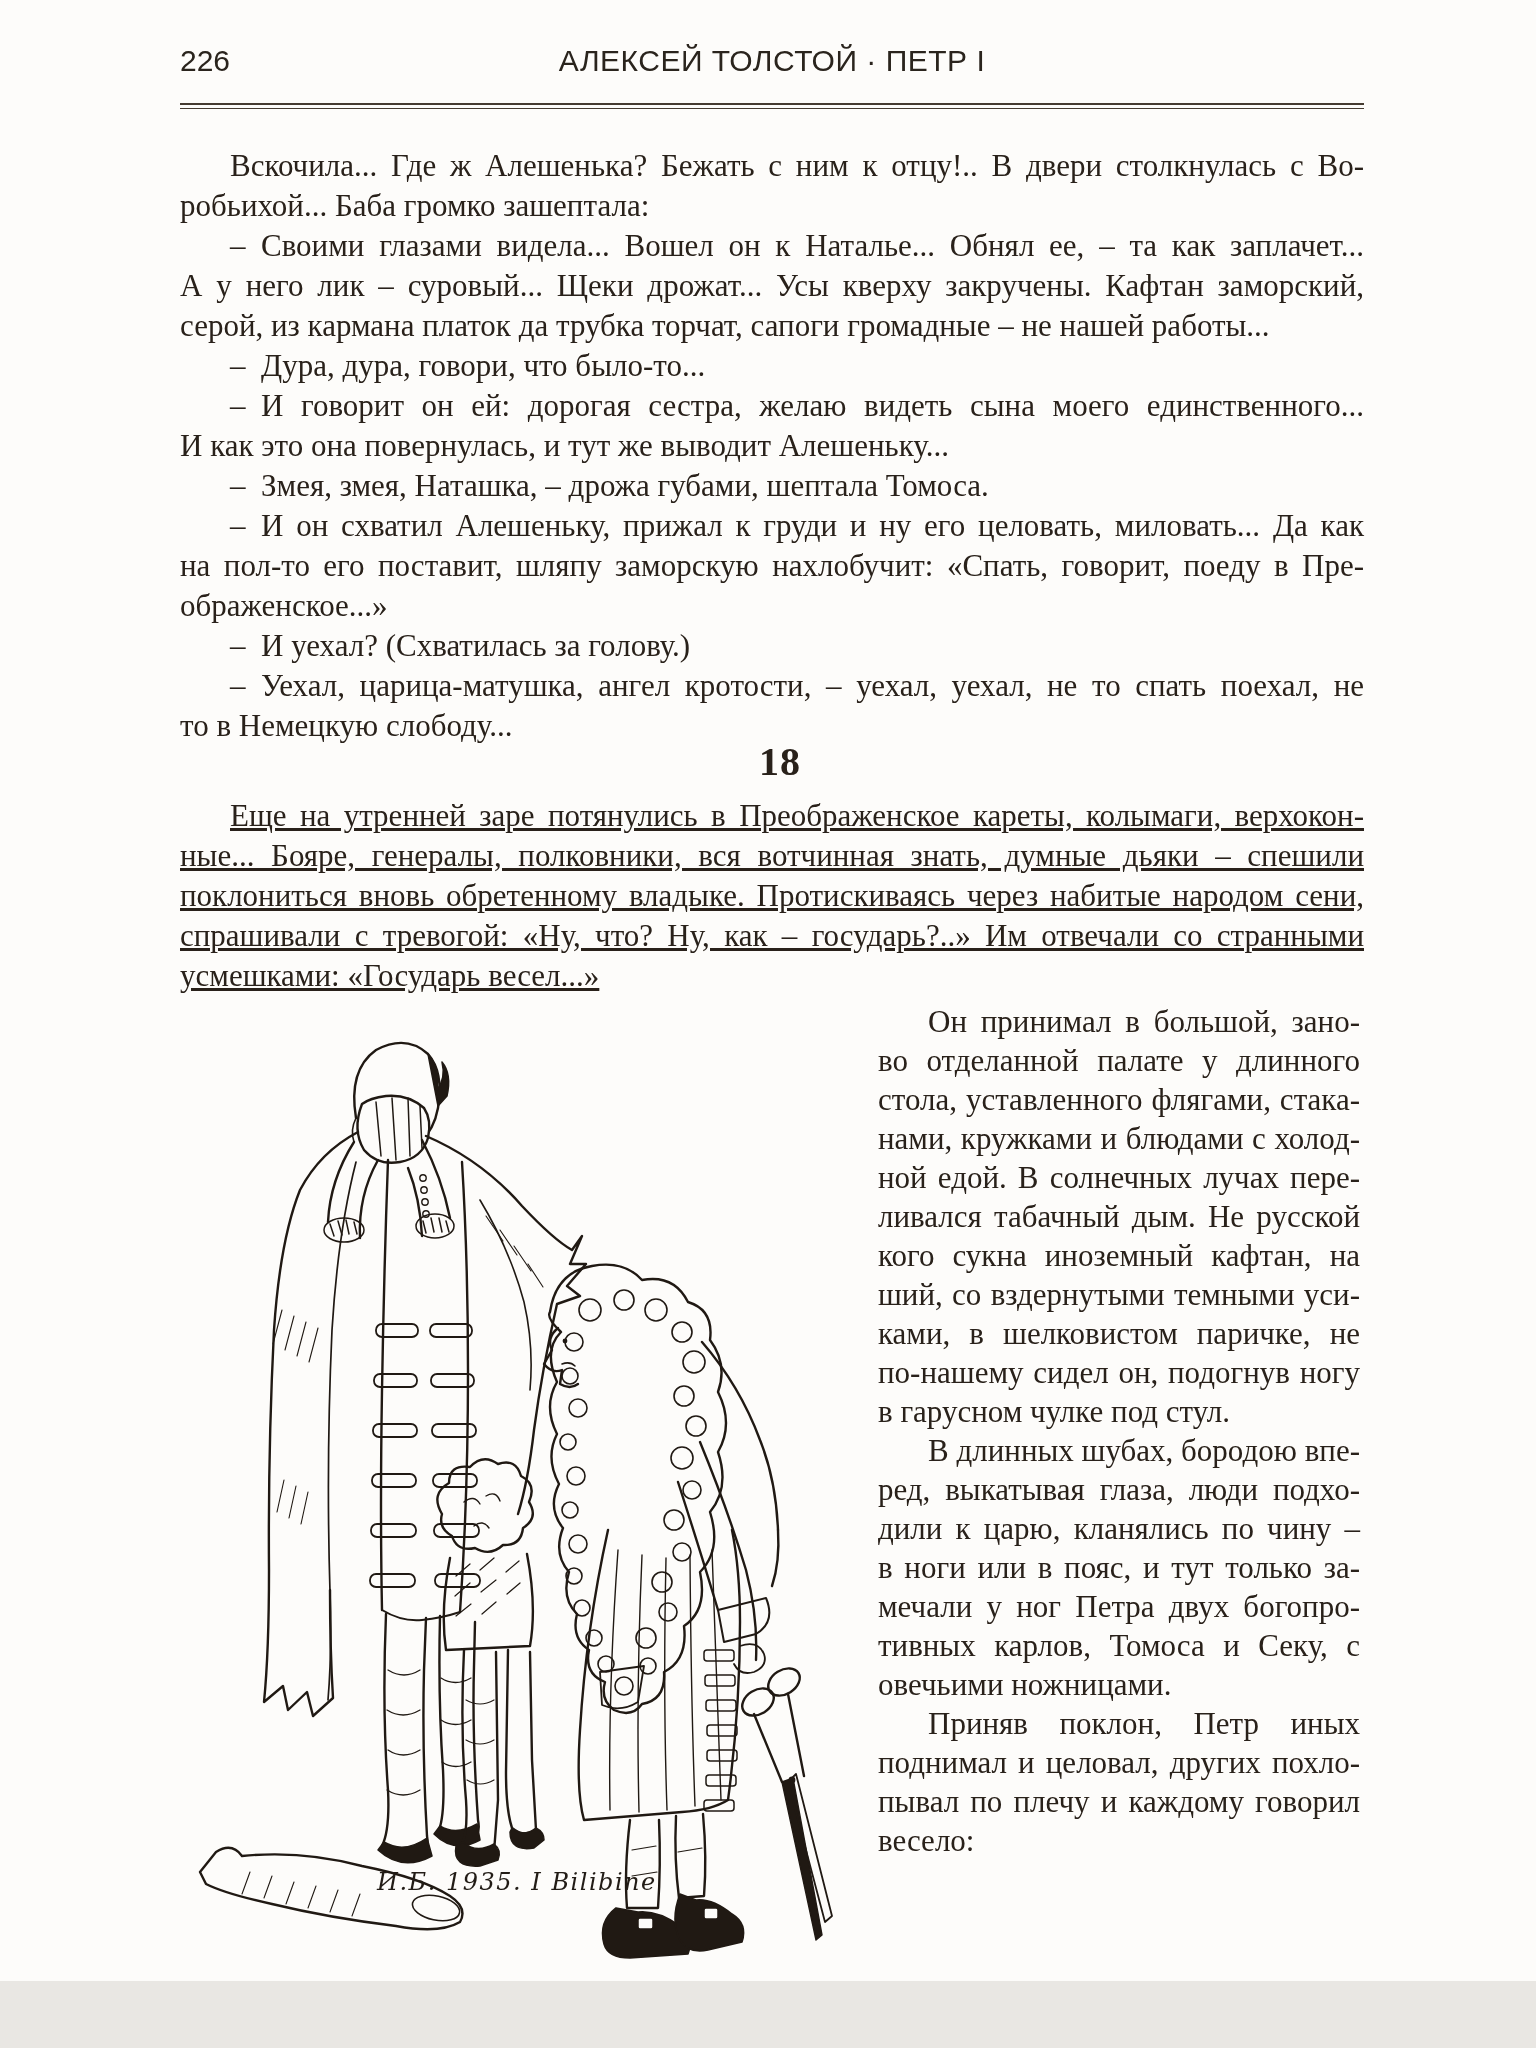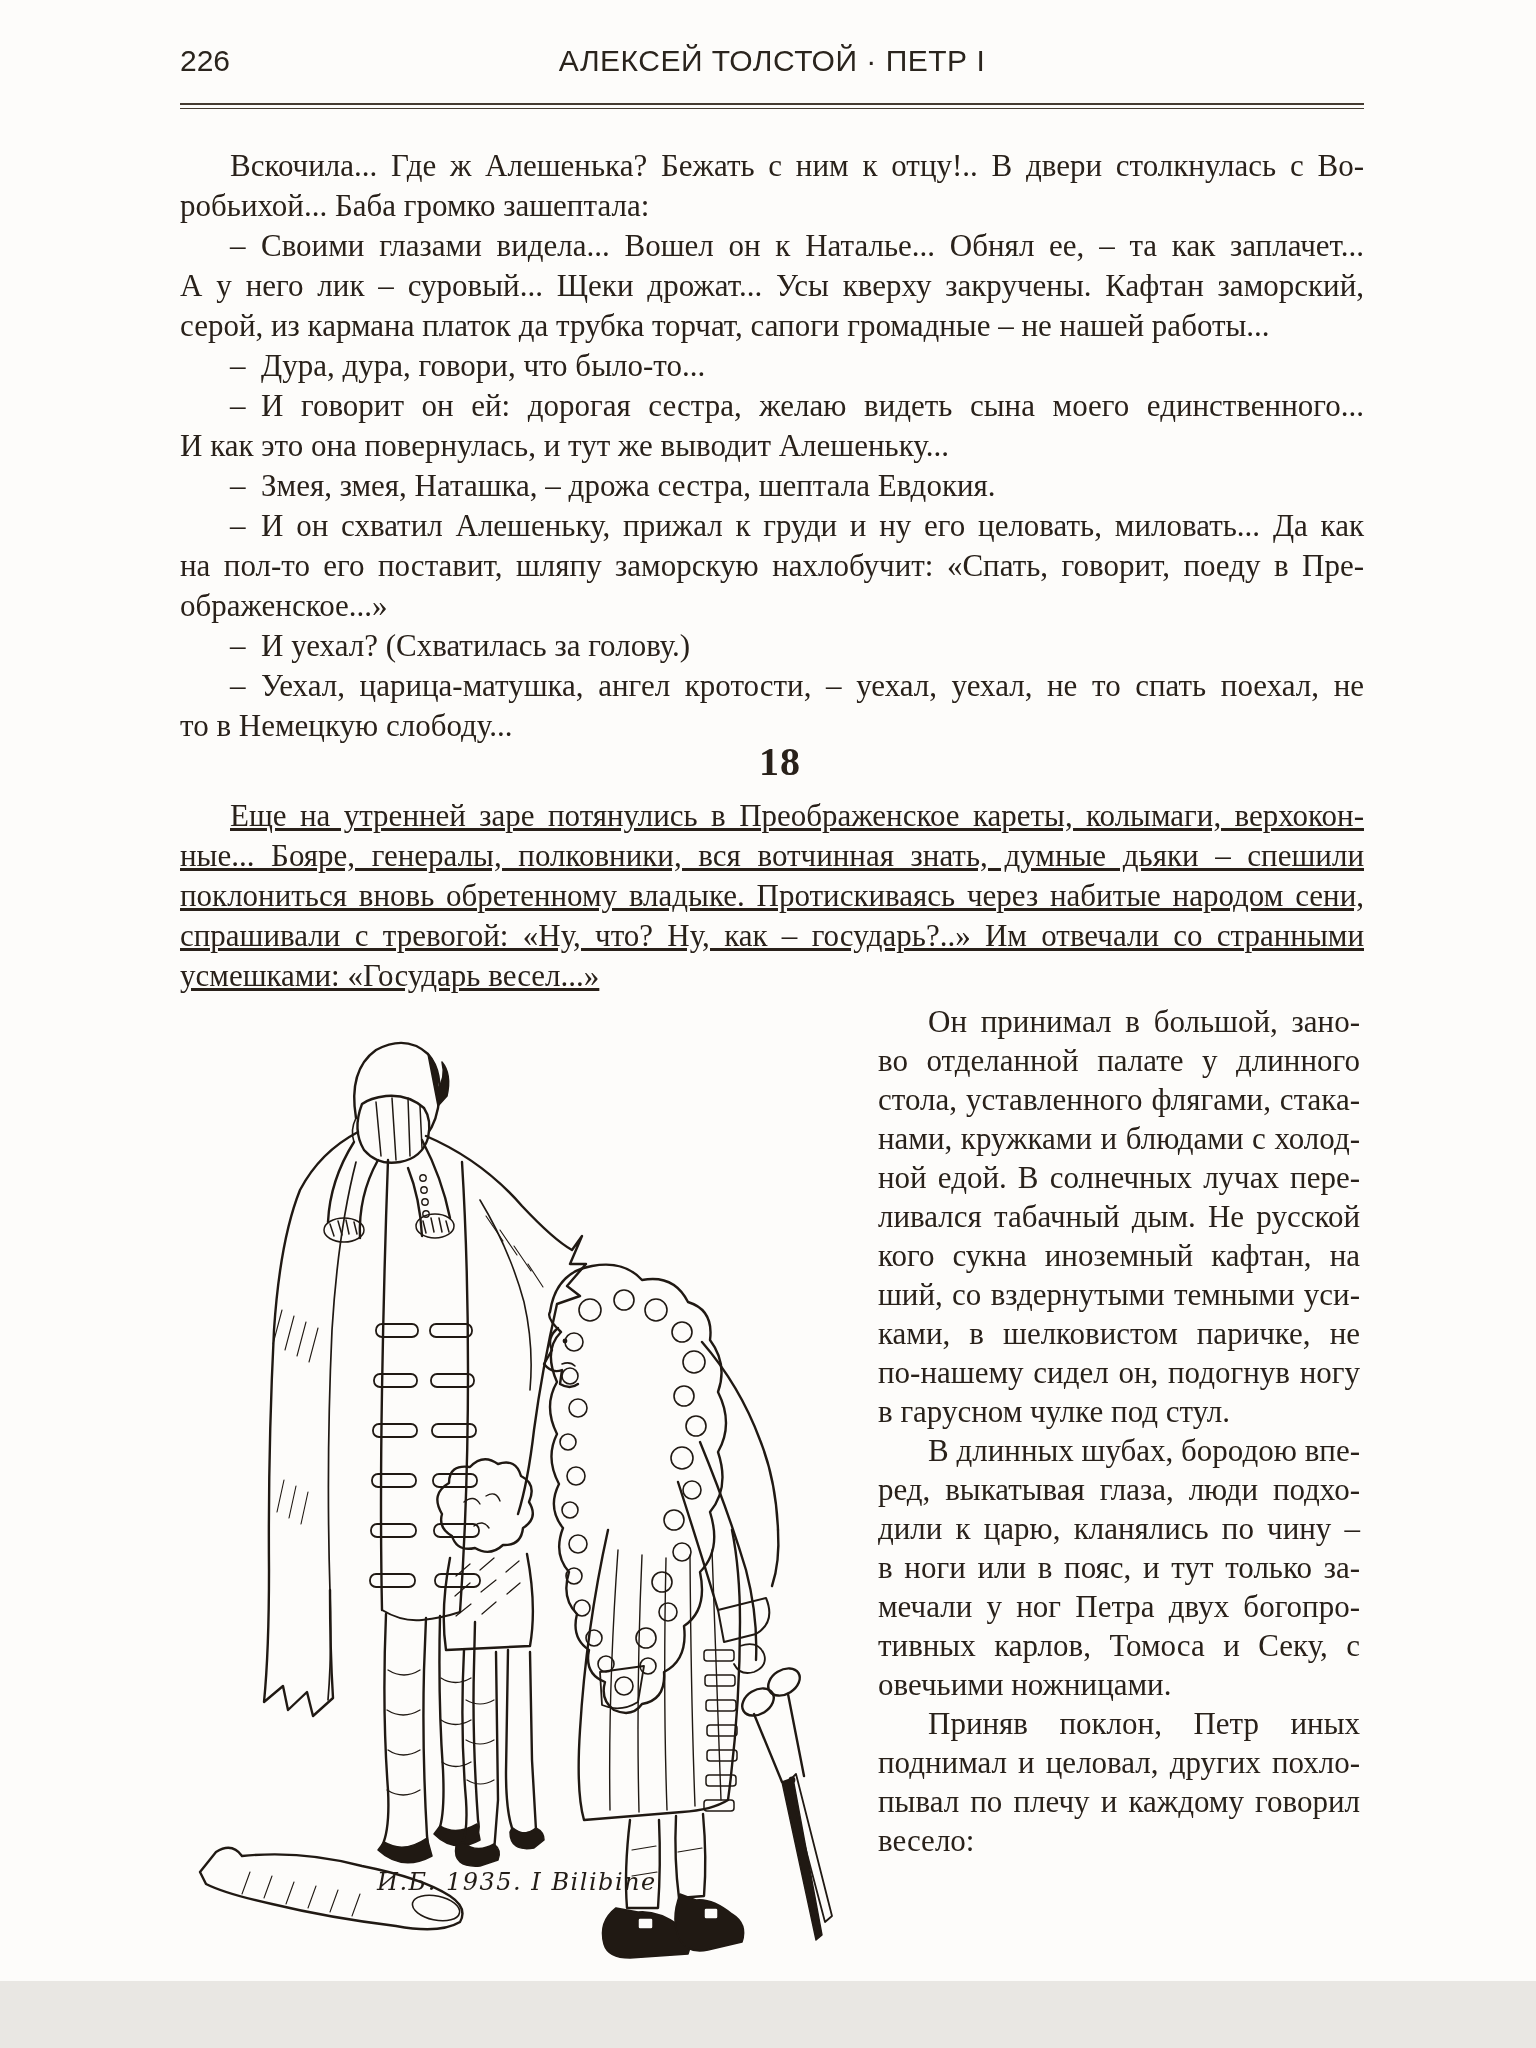--- a/index.html
+++ b/index.html
@@ -52,21 +52,21 @@
   <div class="tblock" style="left:180px;top:146px;width:1184px;">
 
   <div class="line j in">Вскочила... Где ж Алешенька? Бежать с ним к отцу!.. В двери столкнулась с Во-</div>
       <div class="line l">робьихой... Баба громко зашептала:</div>
       <div class="line j in">– Своими глазами видела... Вошел он к Наталье... Обнял ее, – та как заплачет...</div>
       <div class="line j">А у него лик – суровый... Щеки дрожат... Усы кверху закручены. Кафтан заморский,</div>
       <div class="line l">серой, из кармана платок да трубка торчат, сапоги громадные – не нашей работы...</div>
       <div class="line l in">– Дура, дура, говори, что было-то...</div>
       <div class="line j in">– И говорит он ей: дорогая сестра, желаю видеть сына моего единственного...</div>
       <div class="line l">И как это она повернулась, и тут же выводит Алешеньку...</div>
-      <div class="line l in">– Змея, змея, Наташка, – дрожа сестра, шептала Евдокия.</div>
+      <div class="line l in">– Змея, змея, Наташка, – дрожа губами, шептала Томоса.</div>
       <div class="line j in">– И он схватил Алешеньку, прижал к груди и ну его целовать, миловать... Да как</div>
       <div class="line j">на пол-то его поставит, шляпу заморскую нахлобучит: «Спать, говорит, поеду в Пре-</div>
       <div class="line l">ображенское...»</div>
       <div class="line l in">– И уехал? (Схватилась за голову.)</div>
       <div class="line j in">– Уехал, царица-матушка, ангел кротости, – уехал, уехал, не то спать поехал, не</div>
       <div class="line l">то в Немецкую слободу...</div>
     </div>
 
   <div class="section-no">18</div>
 

